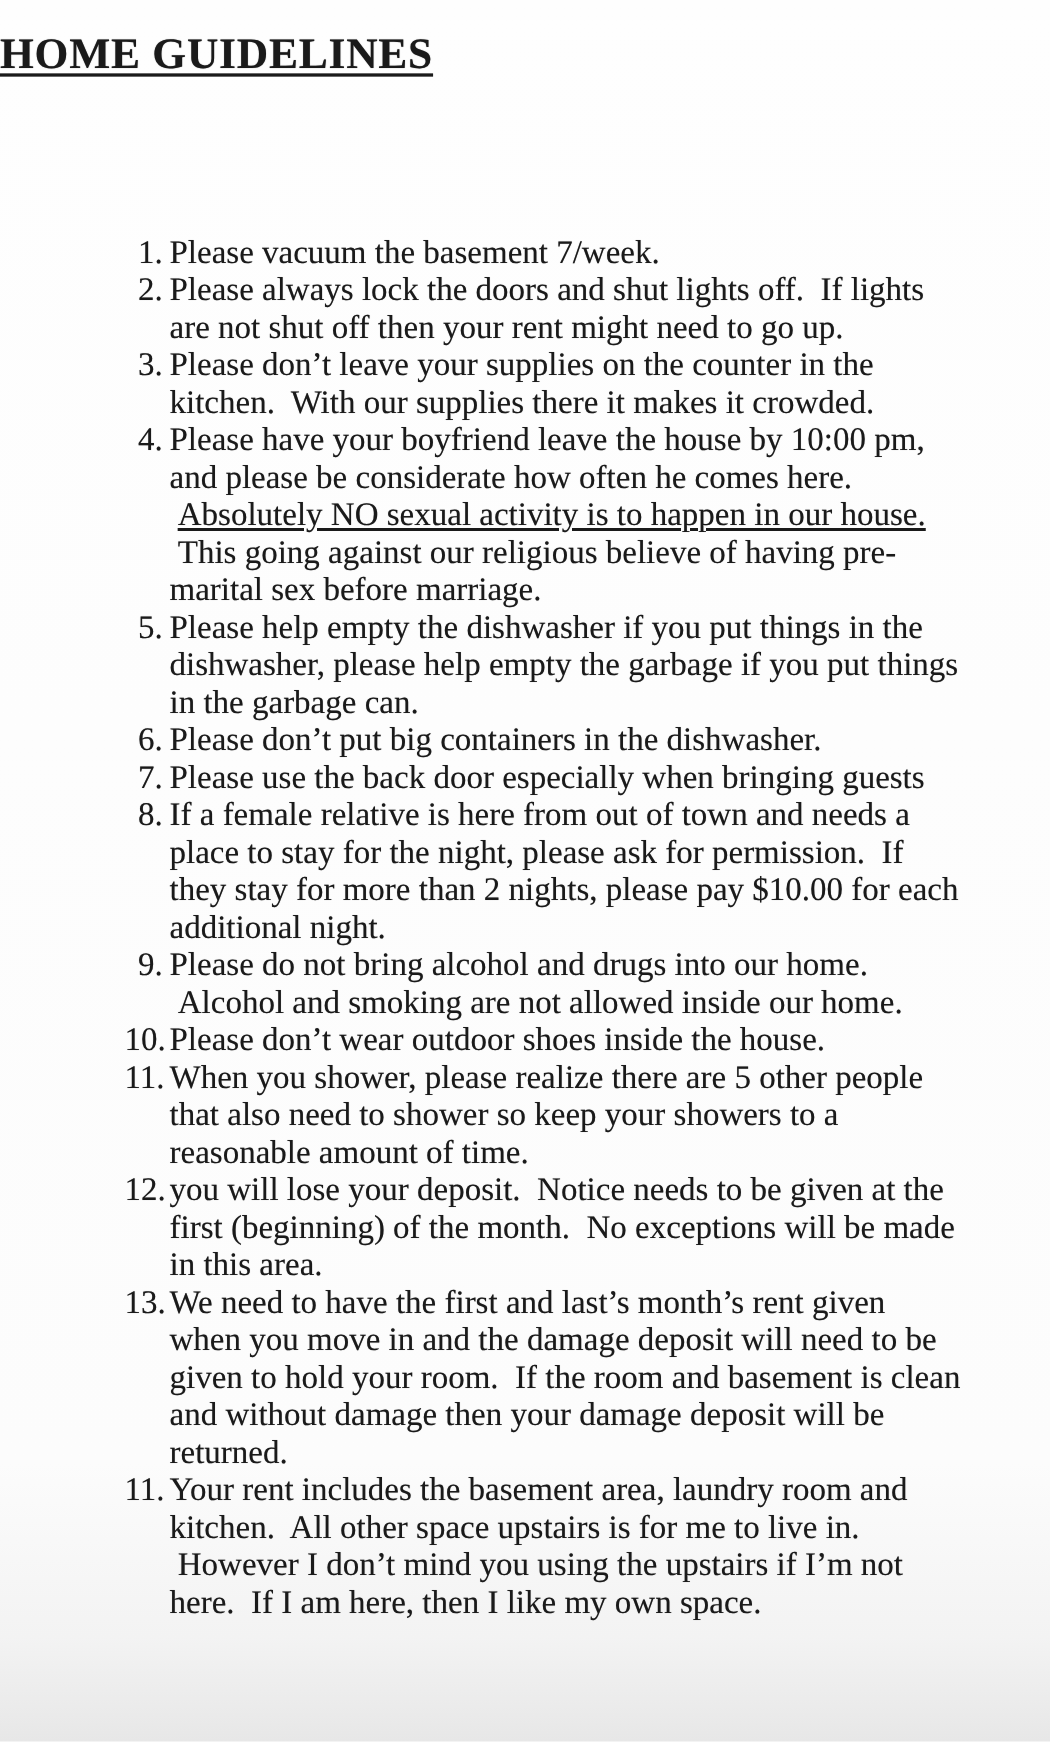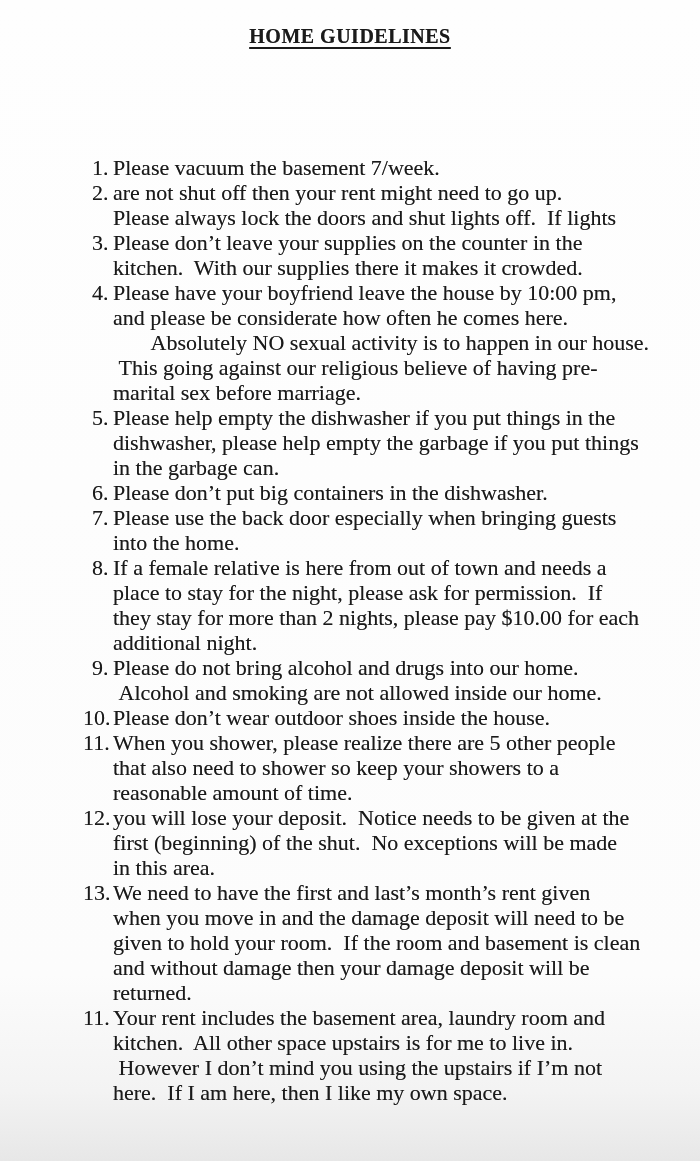--- a/index.html
+++ b/index.html
@@ -14,22 +14,22 @@
     font-family: "Liberation Serif", "DejaVu Serif", serif;
     color: #1a1a1a;
   }
   .page {
     width: 700px;
     height: 1161px;
     box-sizing: border-box;
   }
   .title {
     margin: 20px 0 0 0;
-    text-align: center;
-    font-size: 20px;
+    text-align: left;
+    font-size: 29px;
     line-height: 33px;
     font-weight: bold;
     letter-spacing: 0.5px;
     text-decoration: underline;
     text-decoration-thickness: 2px;
     text-underline-offset: 4px;
     text-shadow: 0 0 0.6px rgba(0,0,0,0.55);
   }
   .list {
     list-style: none;
@@ -53,42 +53,42 @@
   }
   .txt {
     flex: 1;
     min-width: 0;
   }
   .line {
     display: block;
     white-space: pre-wrap;
   }
   .line .u {
+    text-decoration: underline;
     text-decoration-thickness: 1.5px;
     text-underline-offset: 2px;
-    margin-left: 32px;
   }
 </style>
 </head>
 <body>
 
 <div class="page">
   <h1 class="title">HOME GUIDELINES</h1>
   <ol class="list" id="guidelines-list">
       <li class="item">
         <span class="num">1.</span>
         <div class="txt">
           <span class="line"><span>Please vacuum the basement 7/week.</span></span>
         </div>
       </li>
       <li class="item">
         <span class="num">2.</span>
         <div class="txt">
+          <span class="line"><span>Please always lock the doors and shut lights off.  If lights</span></span>
           <span class="line"><span>are not shut off then your rent might need to go up.</span></span>
-          <span class="line"><span>Please always lock the doors and shut lights off.  If lights</span></span>
         </div>
       </li>
       <li class="item">
         <span class="num">3.</span>
         <div class="txt">
           <span class="line"><span>Please don’t leave your supplies on the counter in the</span></span>
           <span class="line"><span>kitchen.  With our supplies there it makes it crowded.</span></span>
         </div>
       </li>
       <li class="item">
@@ -112,21 +112,20 @@
       <li class="item">
         <span class="num">6.</span>
         <div class="txt">
           <span class="line"><span>Please don’t put big containers in the dishwasher.</span></span>
         </div>
       </li>
       <li class="item">
         <span class="num">7.</span>
         <div class="txt">
           <span class="line"><span>Please use the back door especially when bringing guests</span></span>
-          <span class="line"><span>into the home.</span></span>
         </div>
       </li>
       <li class="item">
         <span class="num">8.</span>
         <div class="txt">
           <span class="line"><span>If a female relative is here from out of town and needs a</span></span>
           <span class="line"><span>place to stay for the night, please ask for permission.  If</span></span>
           <span class="line"><span>they stay for more than 2 nights, please pay $10.00 for each</span></span>
           <span class="line"><span>additional night.</span></span>
         </div>
@@ -149,21 +148,21 @@
         <div class="txt">
           <span class="line"><span>When you shower, please realize there are 5 other people</span></span>
           <span class="line"><span>that also need to shower so keep your showers to a</span></span>
           <span class="line"><span>reasonable amount of time.</span></span>
         </div>
       </li>
       <li class="item">
         <span class="num wide">12.</span>
         <div class="txt">
           <span class="line"><span>you will lose your deposit.  Notice needs to be given at the</span></span>
-          <span class="line"><span>first (beginning) of the shut.  No exceptions will be made</span></span>
+          <span class="line"><span>first (beginning) of the month.  No exceptions will be made</span></span>
           <span class="line"><span>in this area.</span></span>
         </div>
       </li>
       <li class="item">
         <span class="num wide">13.</span>
         <div class="txt">
           <span class="line"><span>We need to have the first and last’s month’s rent given</span></span>
           <span class="line"><span>when you move in and the damage deposit will need to be</span></span>
           <span class="line"><span>given to hold your room.  If the room and basement is clean</span></span>
           <span class="line"><span>and without damage then your damage deposit will be</span></span>

